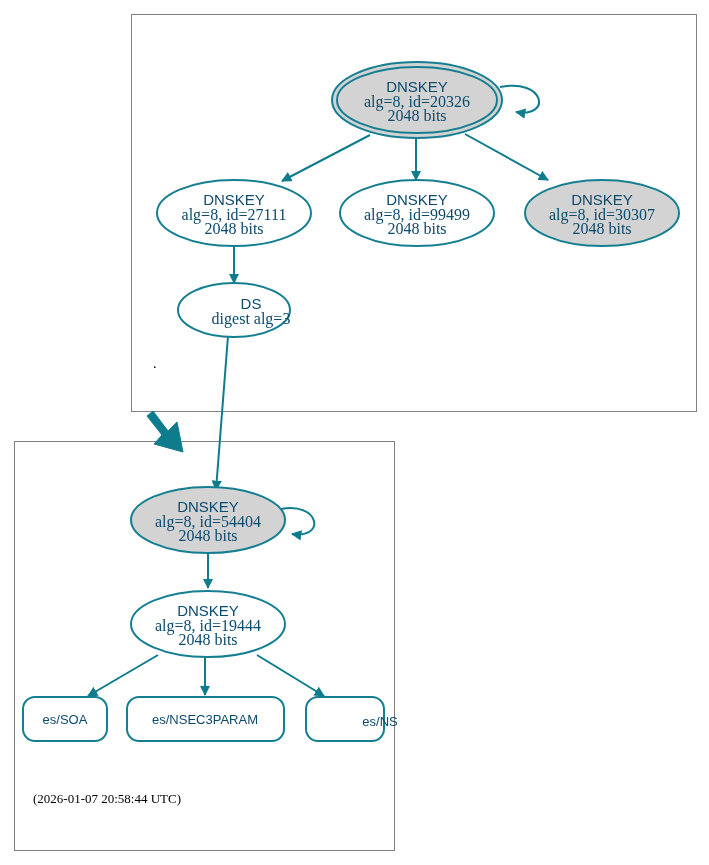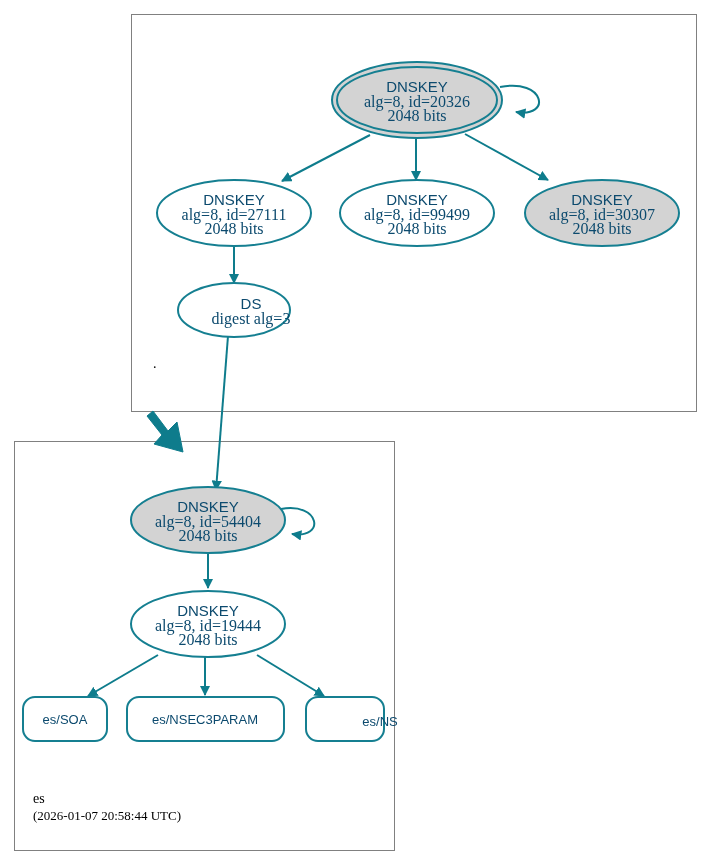--- a/index.html
+++ b/index.html
@@ -233,15 +233,14 @@
 
 <div class="node-text rrset-text" style="left:345px; top:721px;margin-left:35px;">
   <span class="t1">es/NS</span>
 </div>
 
 <div class="zone-label" id="zone-label-root">
   <span class="zone-name">.</span>
 </div>
 
 <div class="zone-label" id="zone-label-es">
-  <span class="zone-name">es</span>
   <span class="zone-time">(2026-01-07 20:58:44 UTC)</span>
 </div>
 
 </body></html>

